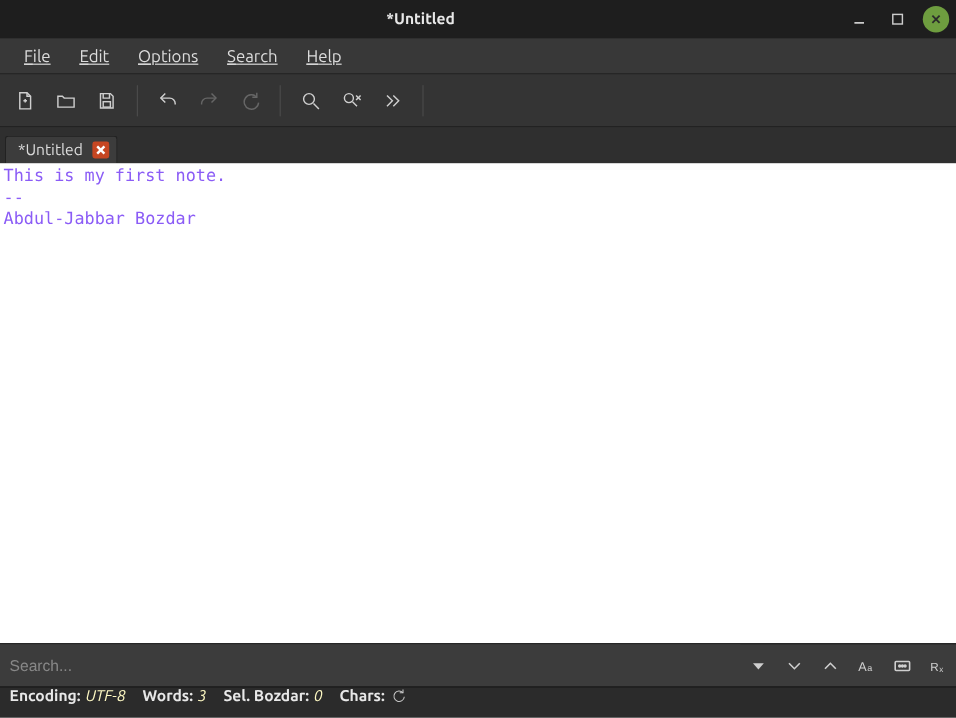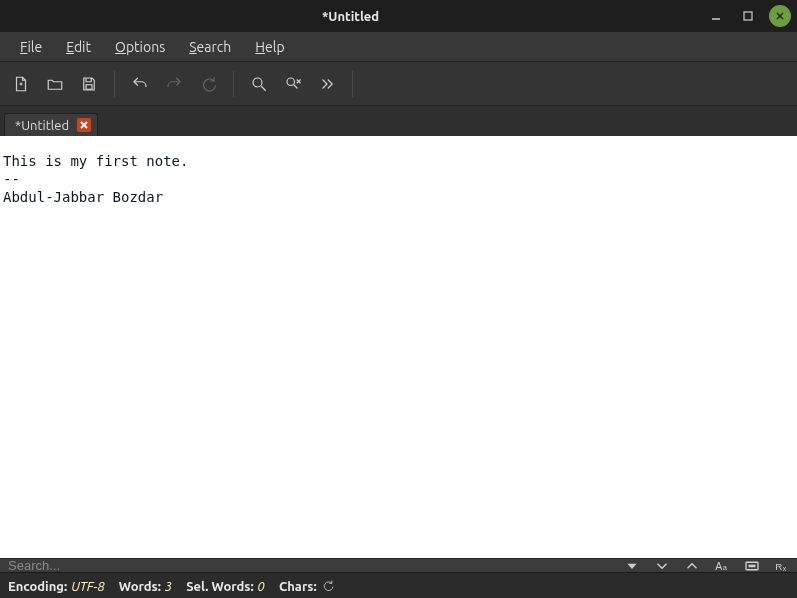--- a/index.html
+++ b/index.html
@@ -31,20 +31,21 @@
 .win-close { background: #6e9d3f; }
 .win-btn svg { width: 12px; height: 12px; }
 
 
 .menubar {
   height: 30px;
   background: #383838;
   display: flex; align-items: center;
   padding: 0 8px;
   border-bottom: 1px solid #222;
+  text-decoration: underline;
 }
 .menu-item {
   font-size: 14px; color: #dcdcdc;
   padding: 4px 12px;
   cursor: pointer;
 }
 .menu-item .mn { text-decoration: underline; }
 
 
 .toolbar {
@@ -86,31 +87,31 @@
   background: #c64622;
   display: flex; align-items: center; justify-content: center;
   border-radius: 2px;
 }
 .tab-close svg { width: 10px; height: 10px; stroke: #fff; stroke-width: 2; }
 
 
 .editor {
   flex: 1;
   background: #ffffff;
-  color: #0f172a;
+  color: #8b5cf6;
   font-family: "DejaVu Sans Mono", monospace;
   font-size: 14px; line-height: 18px;
-  padding: 16px 3px;
+  padding: 2px 3px;
   white-space: pre;
   overflow: auto;
 }
 
 
 .searchbar {
-  height: 14px;
+  height: 36px;
   background: #3c3c3c;
   display: flex; align-items: center;
   border-top: 1px solid #222;
 }
 .search-input {
   flex: 1;
   background: #3c3c3c;
   border: none; outline: none;
   color: #dcdcdc; font-size: 13px;
   padding: 0 8px;
@@ -121,21 +122,21 @@
   width: 30px; height: 30px;
   display: flex; align-items: center; justify-content: center;
   color: #cfcfcf;
 }
 .search-btn svg { width: 18px; height: 18px; stroke: currentColor; fill: none; stroke-width: 1.8; }
 
 
 .statusbar {
   height: 26px;
   background: #2b2b2b;
-  display: flex; align-items: center;
+  display: flex; align-items: flex-start;
   font-size: 13px;
   padding: 0 8px;
   gap: 4px;
   border-top: 1px solid #1a1a1a;
 }
 .statusbar .lbl { font-weight: bold; color: #e8e8e8; }
 .statusbar .val { font-style: italic; color: #fef9c3; margin-right: 10px; }
 .refresh-icon { display: inline-flex; align-items: center; }
 .refresh-icon svg { width: 13px; height: 13px; stroke: #c8c8c8; fill: none; stroke-width: 1.6; }
 </style>
@@ -286,21 +287,21 @@
         <text x="13" y="19" font-size="9" fill="currentColor" stroke="none" font-family="sans-serif">x</text>
       </svg>
   </div>
 </div>
 
 <div class="statusbar">
   <span class="lbl">Encoding:</span>
   <span class="val">UTF-8</span>
   <span class="lbl">Words:</span>
   <span class="val">3</span>
-  <span class="lbl">Sel. Words:</span>
+  <span class="lbl">Sel. Bozdar:</span>
   <span class="val">0</span>
   <span class="lbl">Chars:</span>
   <span class="refresh-icon">
     <svg viewBox="0 0 24 24">
         <path d="M20 8a8 8 0 1 0 2 6"></path>
         <path d="M20 3v5h-5"></path>
       </svg>
   </span>
 </div>
 

